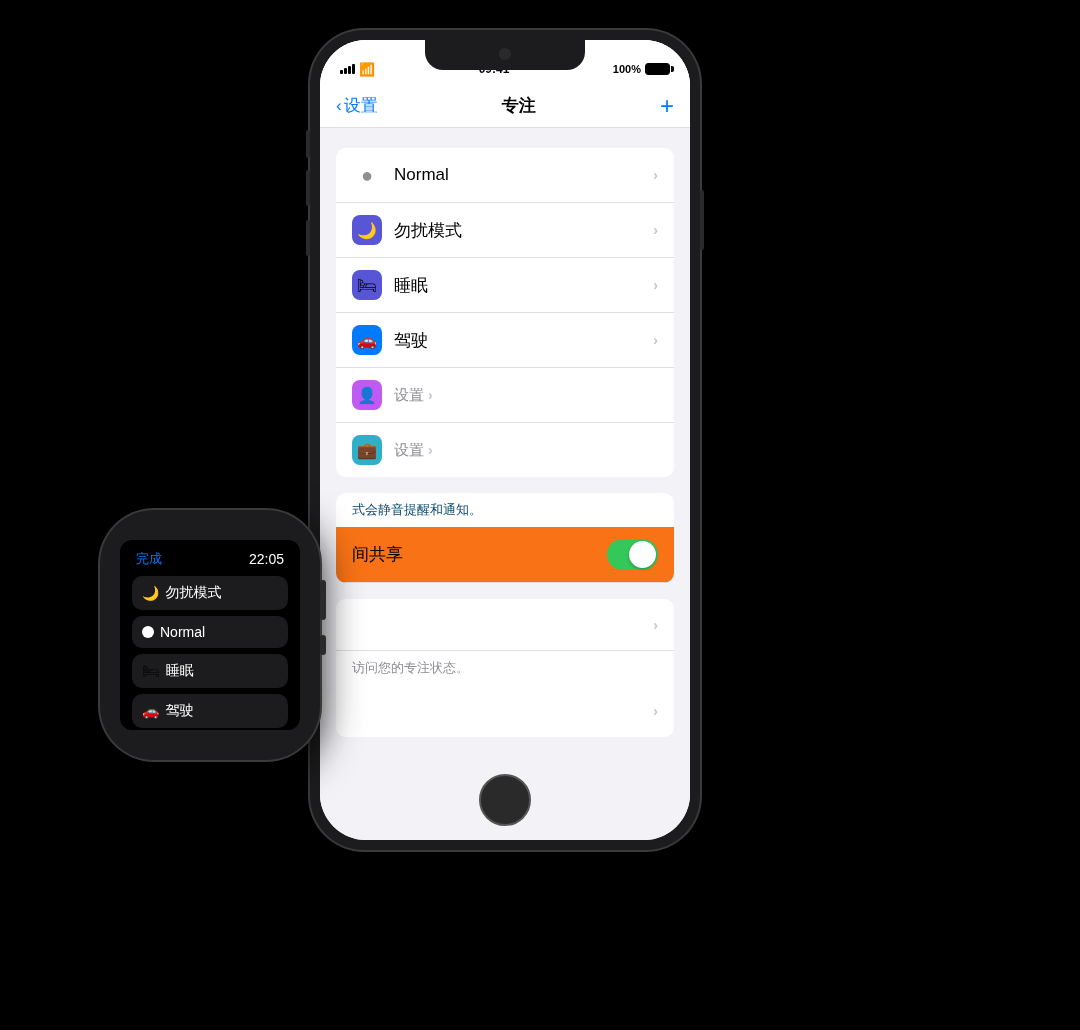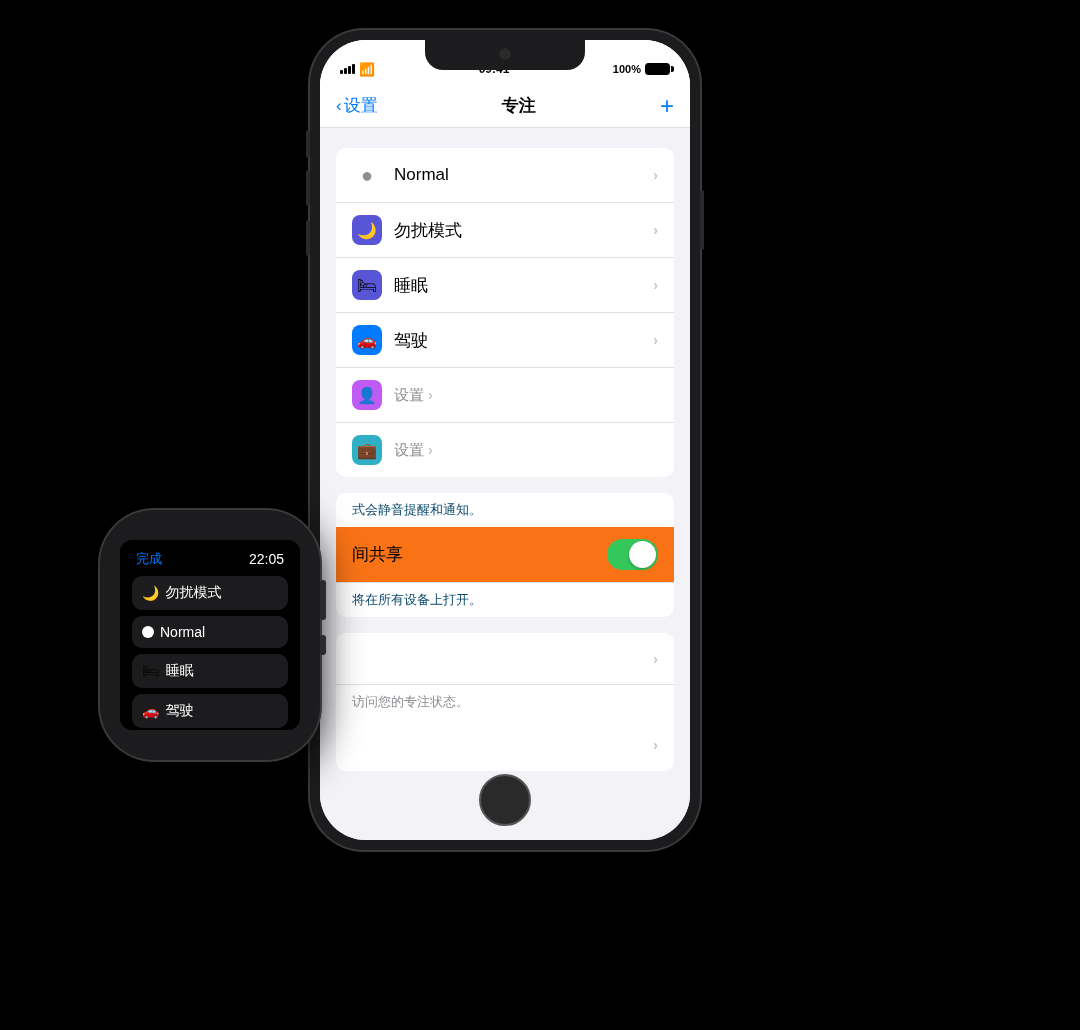--- a/index.html
+++ b/index.html
@@ -397,21 +397,20 @@
       </div>
 
       <div class="toggle-section">
         <div class="toggle-desc">式会静音提醒和通知。</div>
         <div class="toggle-row">
           <span class="toggle-label">间共享</span>
           <div class="toggle-switch">
             <div class="toggle-thumb"></div>
           </div>
         </div>
-        <div class="toggle-desc">将在所有设备上打开。</div>
       </div>
 
       <div class="access-section">
         <div class="access-row">
           <span class="list-label"></span>
           <span class="chevron">›</span>
         </div>
         <div class="access-desc">访问您的专注状态。</div>
         <div class="access-row">
           <span class="list-label"></span>

